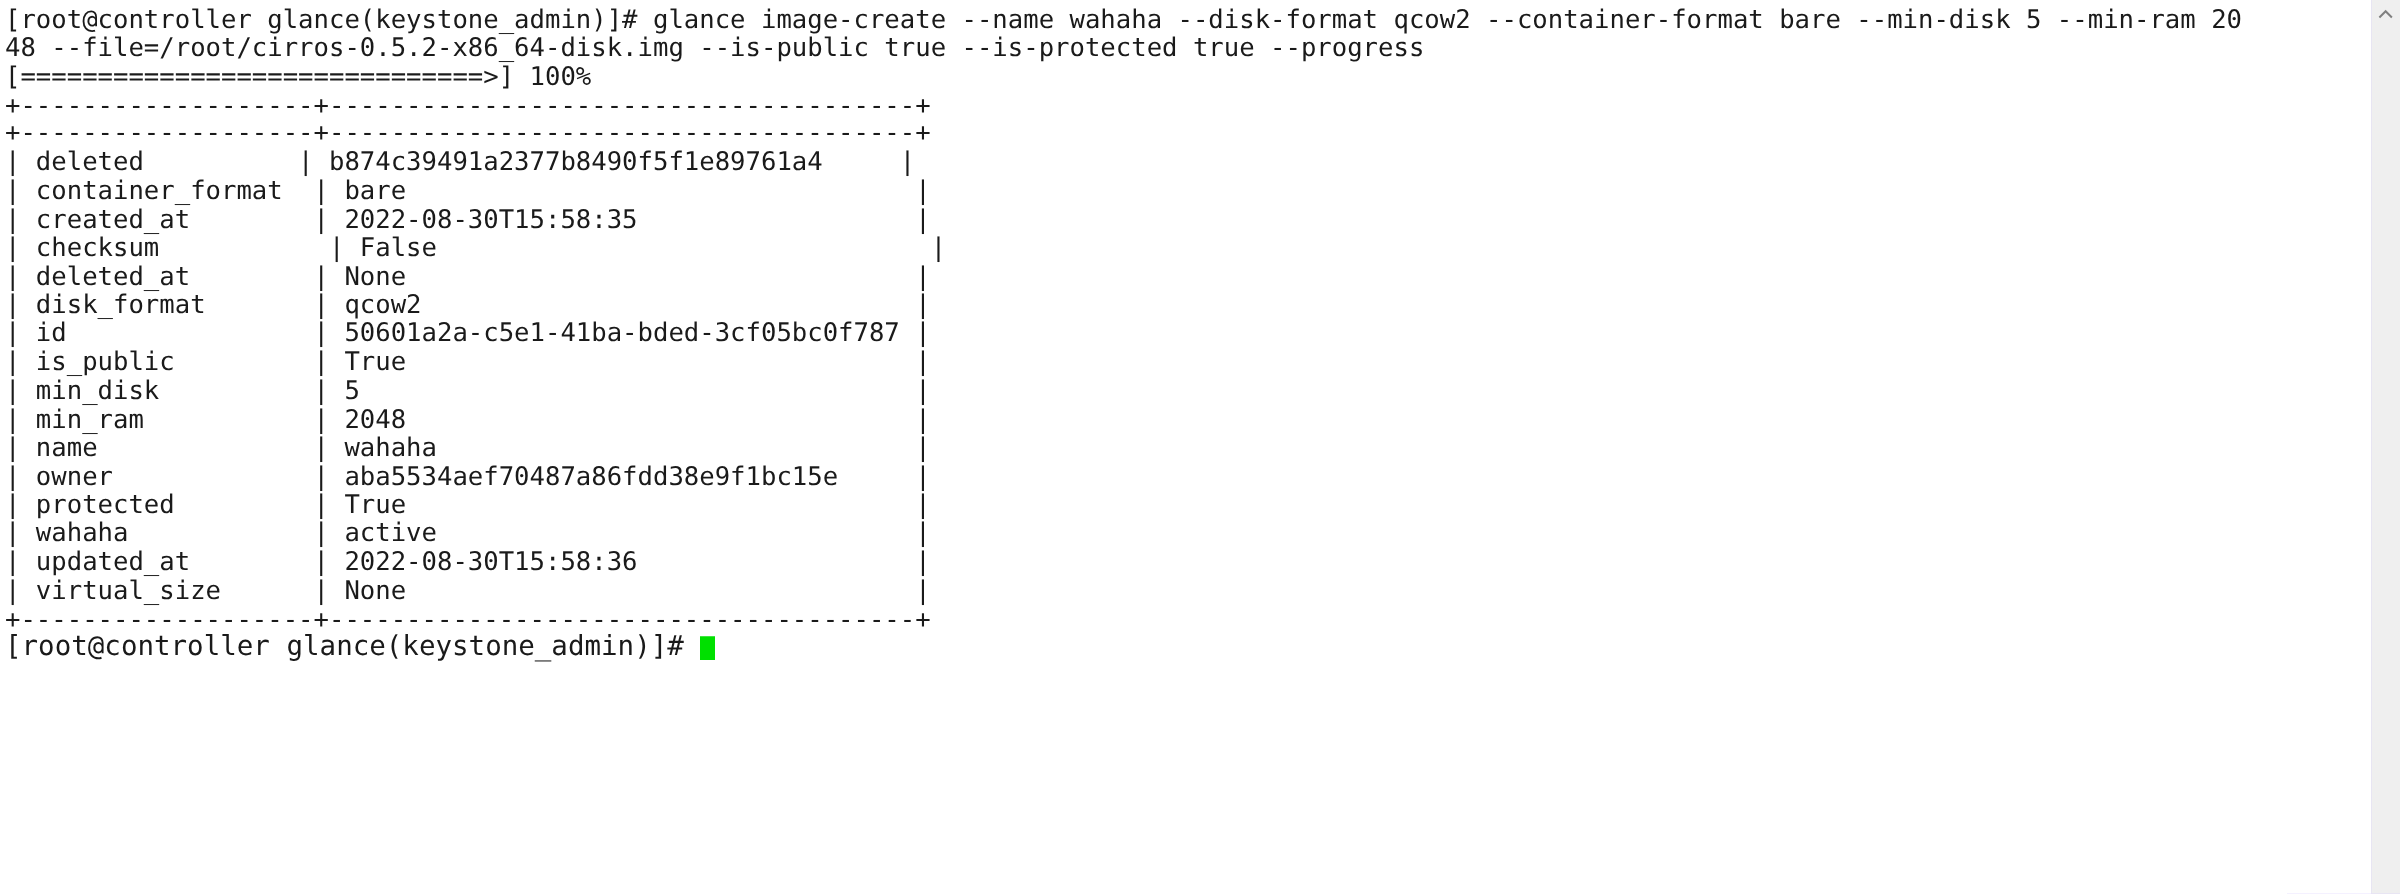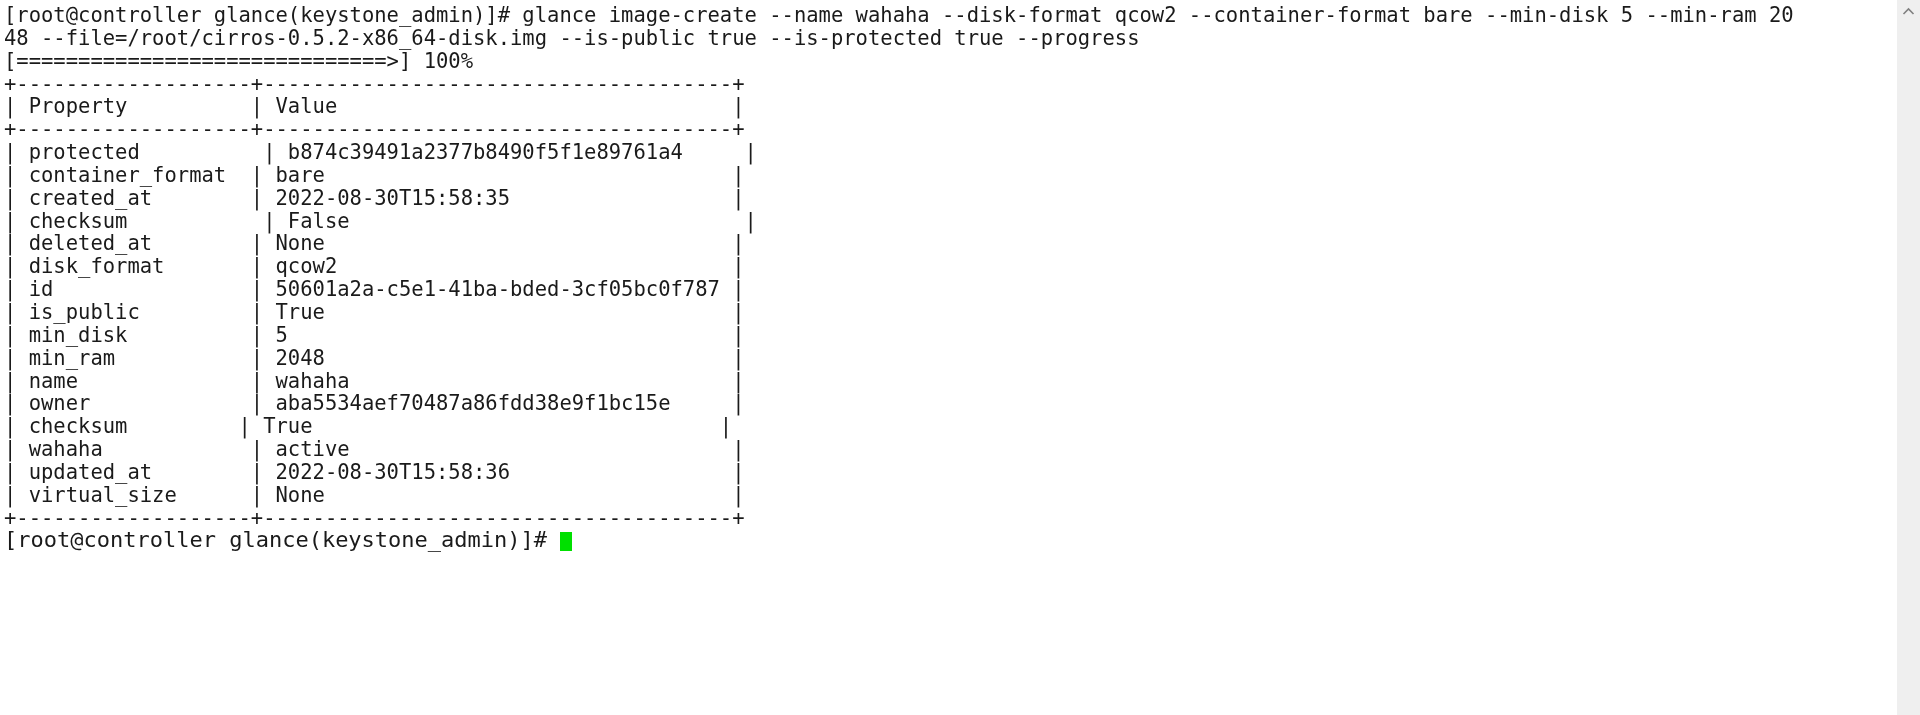--- a/index.html
+++ b/index.html
@@ -90,37 +90,36 @@
 
 <div id="terminal-window">
 
   <div id="terminal-screen">
 
     <div class="line">[root@controller glance(keystone_admin)]# glance image-create --name wahaha --disk-format qcow2 --container-format bare --min-disk 5 --min-ram 20</div>
     <div class="line">48 --file=/root/cirros-0.5.2-x86_64-disk.img --is-public true --is-protected true --progress</div>
     <div class="line">[==============================&gt;] 100%</div>
 
     <div class="line">+-------------------+--------------------------------------+</div>
-    <div class="line"><span id="header-row-text">| Property          | Value                                |</span></div>
     <div class="line">+-------------------+--------------------------------------+</div>
 
     <div id="table-rows">
-        <div class="line">| protected          | b874c39491a2377b8490f5f1e89761a4     |</div>
+        <div class="line">| deleted          | b874c39491a2377b8490f5f1e89761a4     |</div>
         <div class="line">| container_format  | bare                                 |</div>
         <div class="line">| created_at        | 2022-08-30T15:58:35                  |</div>
         <div class="line">| checksum           | False                                |</div>
         <div class="line">| deleted_at        | None                                 |</div>
         <div class="line">| disk_format       | qcow2                                |</div>
         <div class="line">| id                | 50601a2a-c5e1-41ba-bded-3cf05bc0f787 |</div>
         <div class="line">| is_public         | True                                 |</div>
         <div class="line">| min_disk          | 5                                    |</div>
         <div class="line">| min_ram           | 2048                                 |</div>
         <div class="line">| name              | wahaha                               |</div>
         <div class="line">| owner             | aba5534aef70487a86fdd38e9f1bc15e     |</div>
-        <div class="line">| checksum         | True                                 |</div>
+        <div class="line">| protected         | True                                 |</div>
         <div class="line">| wahaha            | active                               |</div>
         <div class="line">| updated_at        | 2022-08-30T15:58:36                  |</div>
         <div class="line">| virtual_size      | None                                 |</div>
       </div>
 
     <div class="line">+-------------------+--------------------------------------+</div>
 
     <div class="cursor-line"><span>[root@controller glance(keystone_admin)]# </span><span class="cursor-block"></span></div>
 
   </div>

